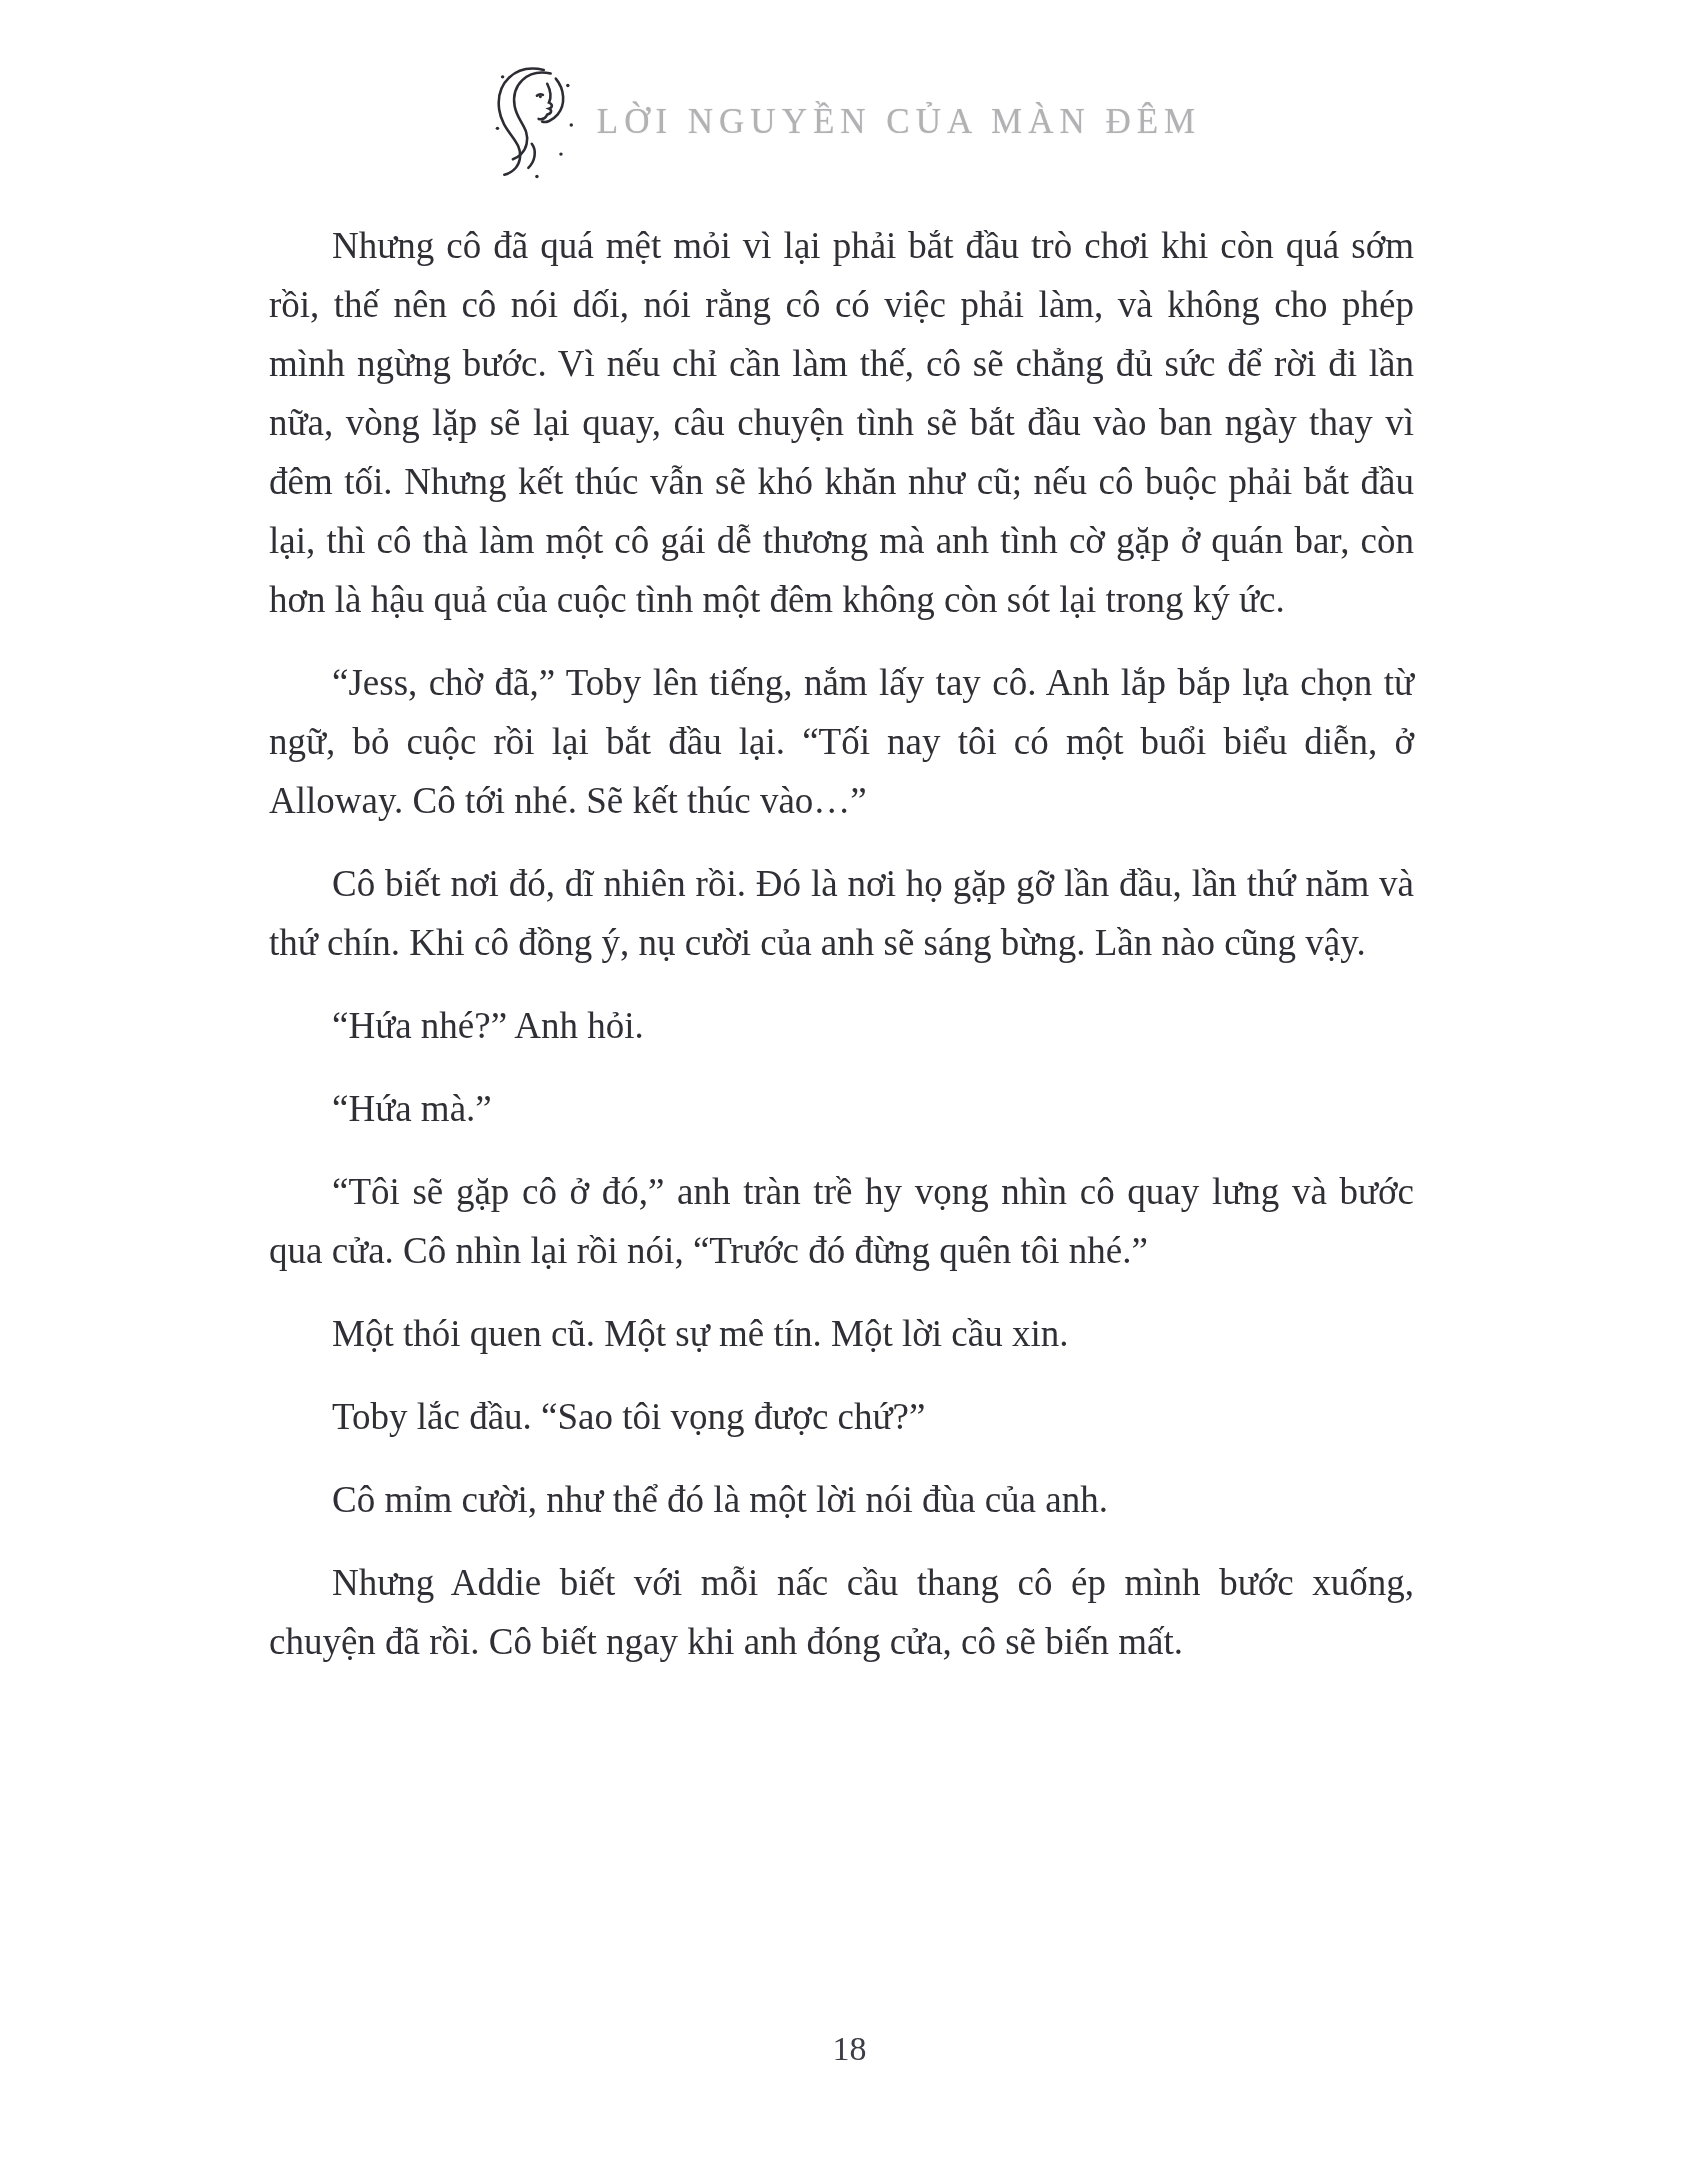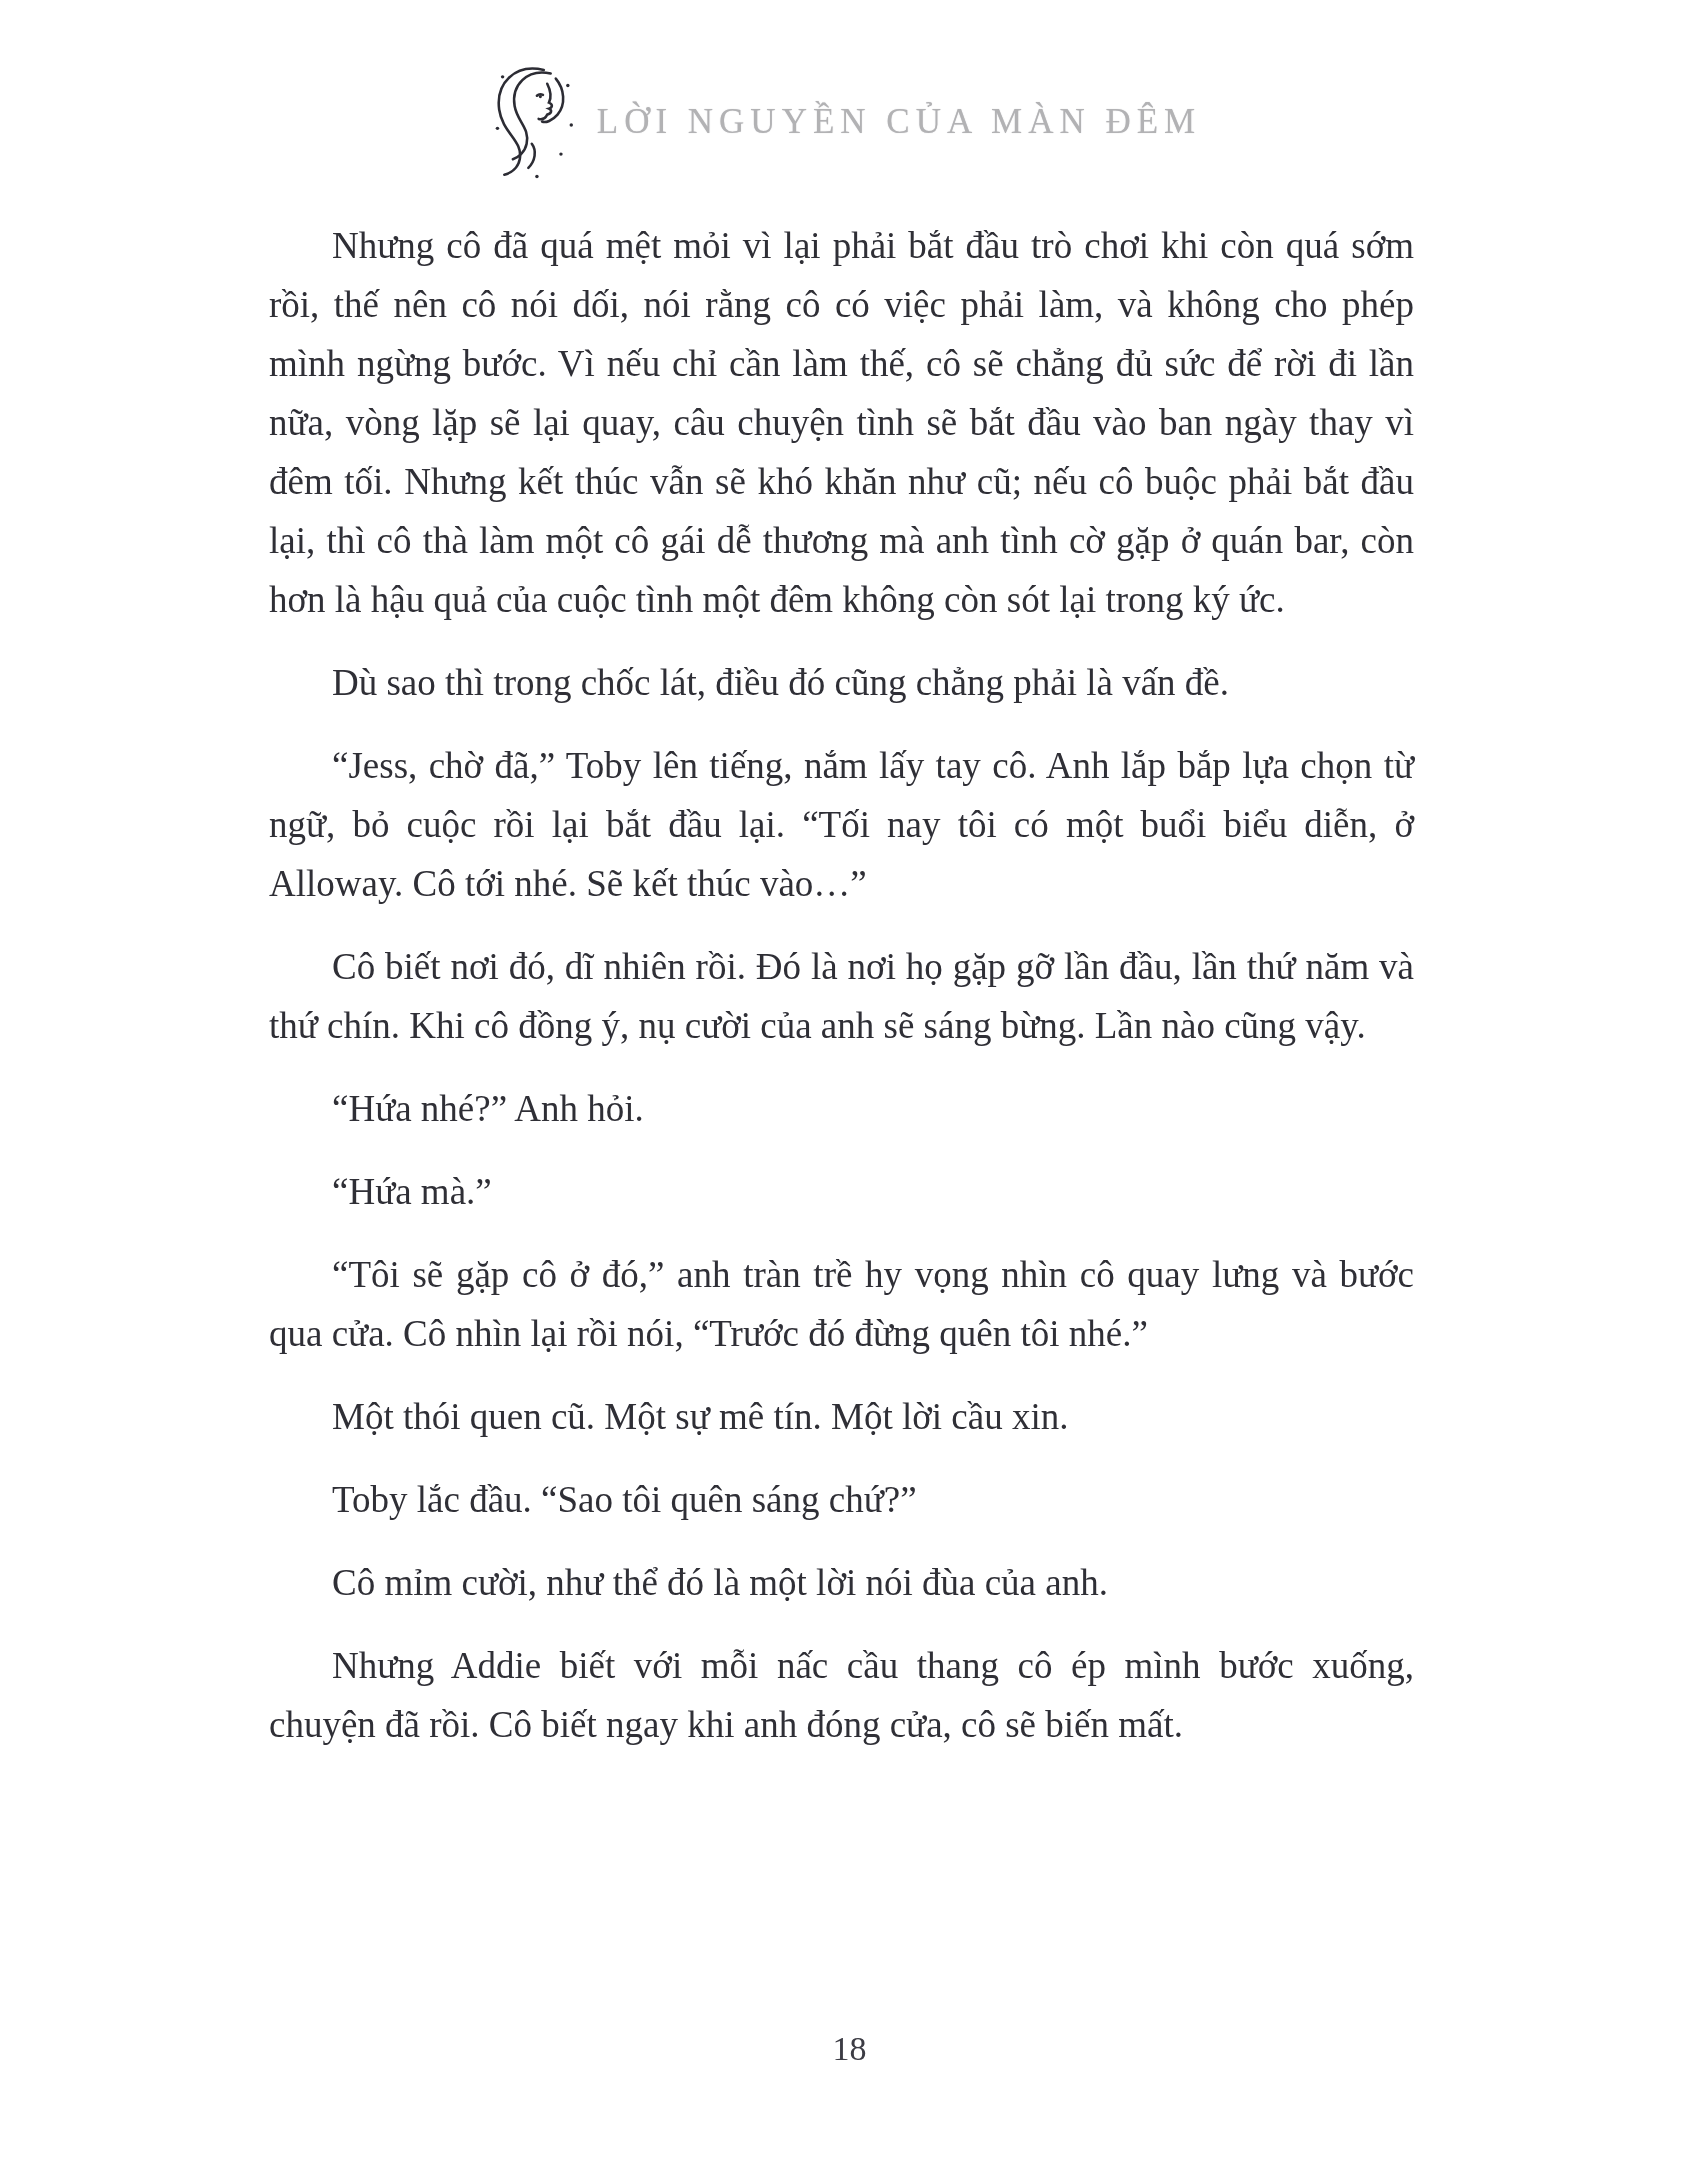--- a/index.html
+++ b/index.html
@@ -94,28 +94,27 @@
           <circle cx="64" cy="134" r="2"></circle>
           <circle cx="92" cy="108" r="2"></circle>
         </g>
       </svg>
     </span>
     <h1 class="book-title">LỜI NGUYỀN CỦA MÀN ĐÊM</h1>
   </header>
 
   <main class="body-text">
     <p class="para">Nhưng cô đã quá mệt mỏi vì lại phải bắt đầu trò chơi khi còn quá sớm rồi, thế nên cô nói dối, nói rằng cô có việc phải làm, và không cho phép mình ngừng bước. Vì nếu chỉ cần làm thế, cô sẽ chẳng đủ sức để rời đi lần nữa, vòng lặp sẽ lại quay, câu chuyện tình sẽ bắt đầu vào ban ngày thay vì đêm tối. Nhưng kết thúc vẫn sẽ khó khăn như cũ; nếu cô buộc phải bắt đầu lại, thì cô thà làm một cô gái dễ thương mà anh tình cờ gặp ở quán bar, còn hơn là hậu quả của cuộc tình một đêm không còn sót lại trong ký ức.</p>
-    <p class="para">Dù sao thì trong chốc lát, điều đó cũng chẳng phải là vấn đề.</p>
     <p class="para">“Jess, chờ đã,” Toby lên tiếng, nắm lấy tay cô. Anh lắp bắp lựa chọn từ ngữ, bỏ cuộc rồi lại bắt đầu lại. “Tối nay tôi có một buổi biểu diễn, ở Alloway. Cô tới nhé. Sẽ kết thúc vào…”</p>
     <p class="para">Cô biết nơi đó, dĩ nhiên rồi. Đó là nơi họ gặp gỡ lần đầu, lần thứ năm và thứ chín. Khi cô đồng ý, nụ cười của anh sẽ sáng bừng. Lần nào cũng vậy.</p>
     <p class="para">“Hứa nhé?” Anh hỏi.</p>
     <p class="para">“Hứa mà.”</p>
     <p class="para">“Tôi sẽ gặp cô ở đó,” anh tràn trề hy vọng nhìn cô quay lưng và bước qua cửa. Cô nhìn lại rồi nói, “Trước đó đừng quên tôi nhé.”</p>
     <p class="para">Một thói quen cũ. Một sự mê tín. Một lời cầu xin.</p>
-    <p class="para">Toby lắc đầu. “Sao tôi quên sáng chứ?”</p>
+    <p class="para">Toby lắc đầu. “Sao tôi vọng được chứ?”</p>
     <p class="para">Cô mỉm cười, như thể đó là một lời nói đùa của anh.</p>
     <p class="para">Nhưng Addie biết với mỗi nấc cầu thang cô ép mình bước xuống, chuyện đã rồi. Cô biết ngay khi anh đóng cửa, cô sẽ biến mất.</p>
   </main>
 
   <div class="folio">18</div>
 
 </div>
 
 
 </body></html>

